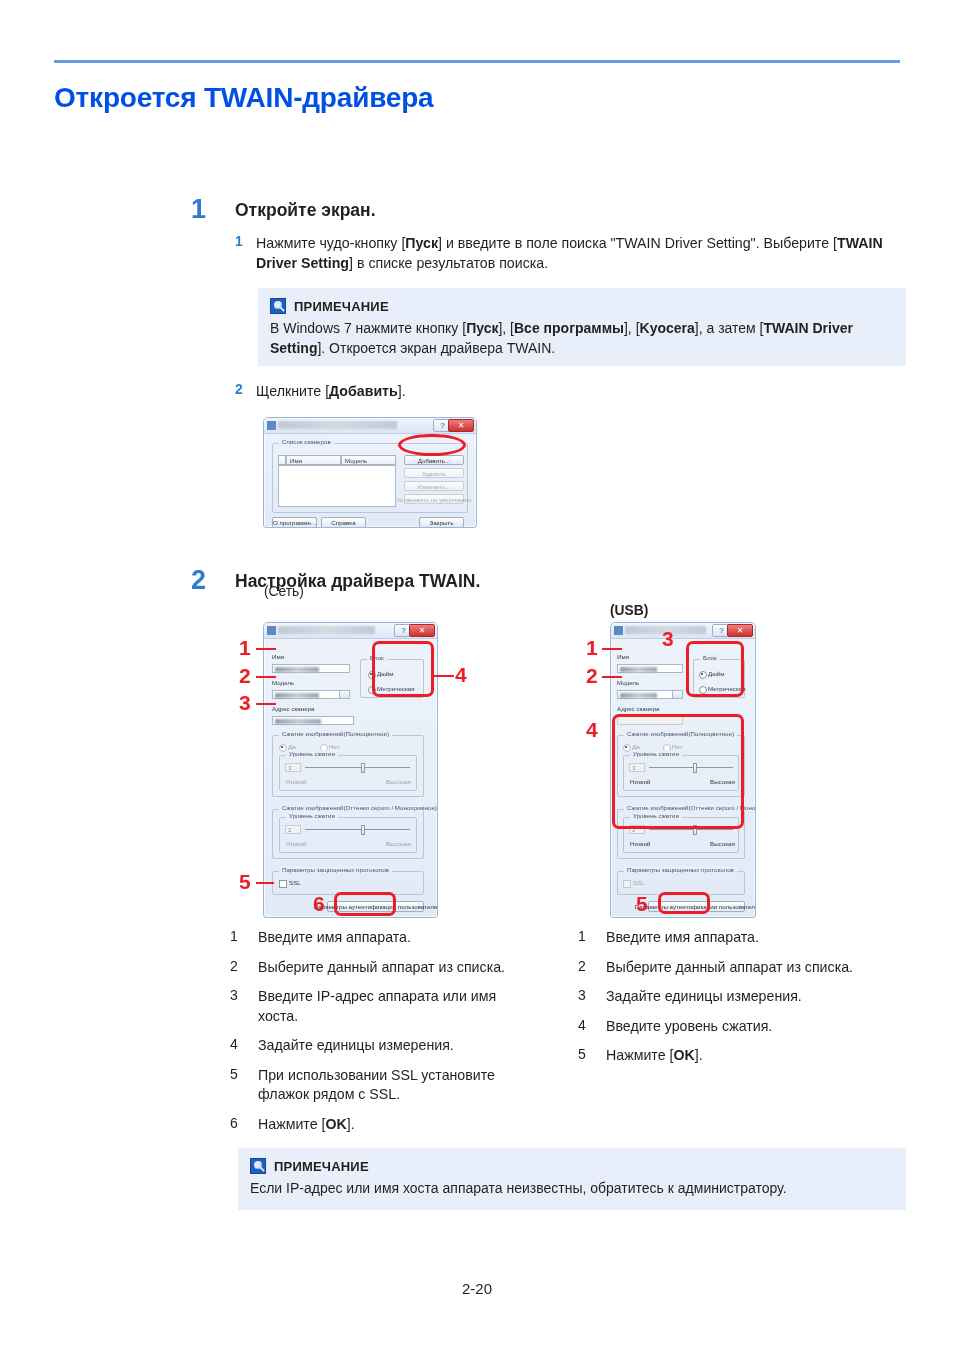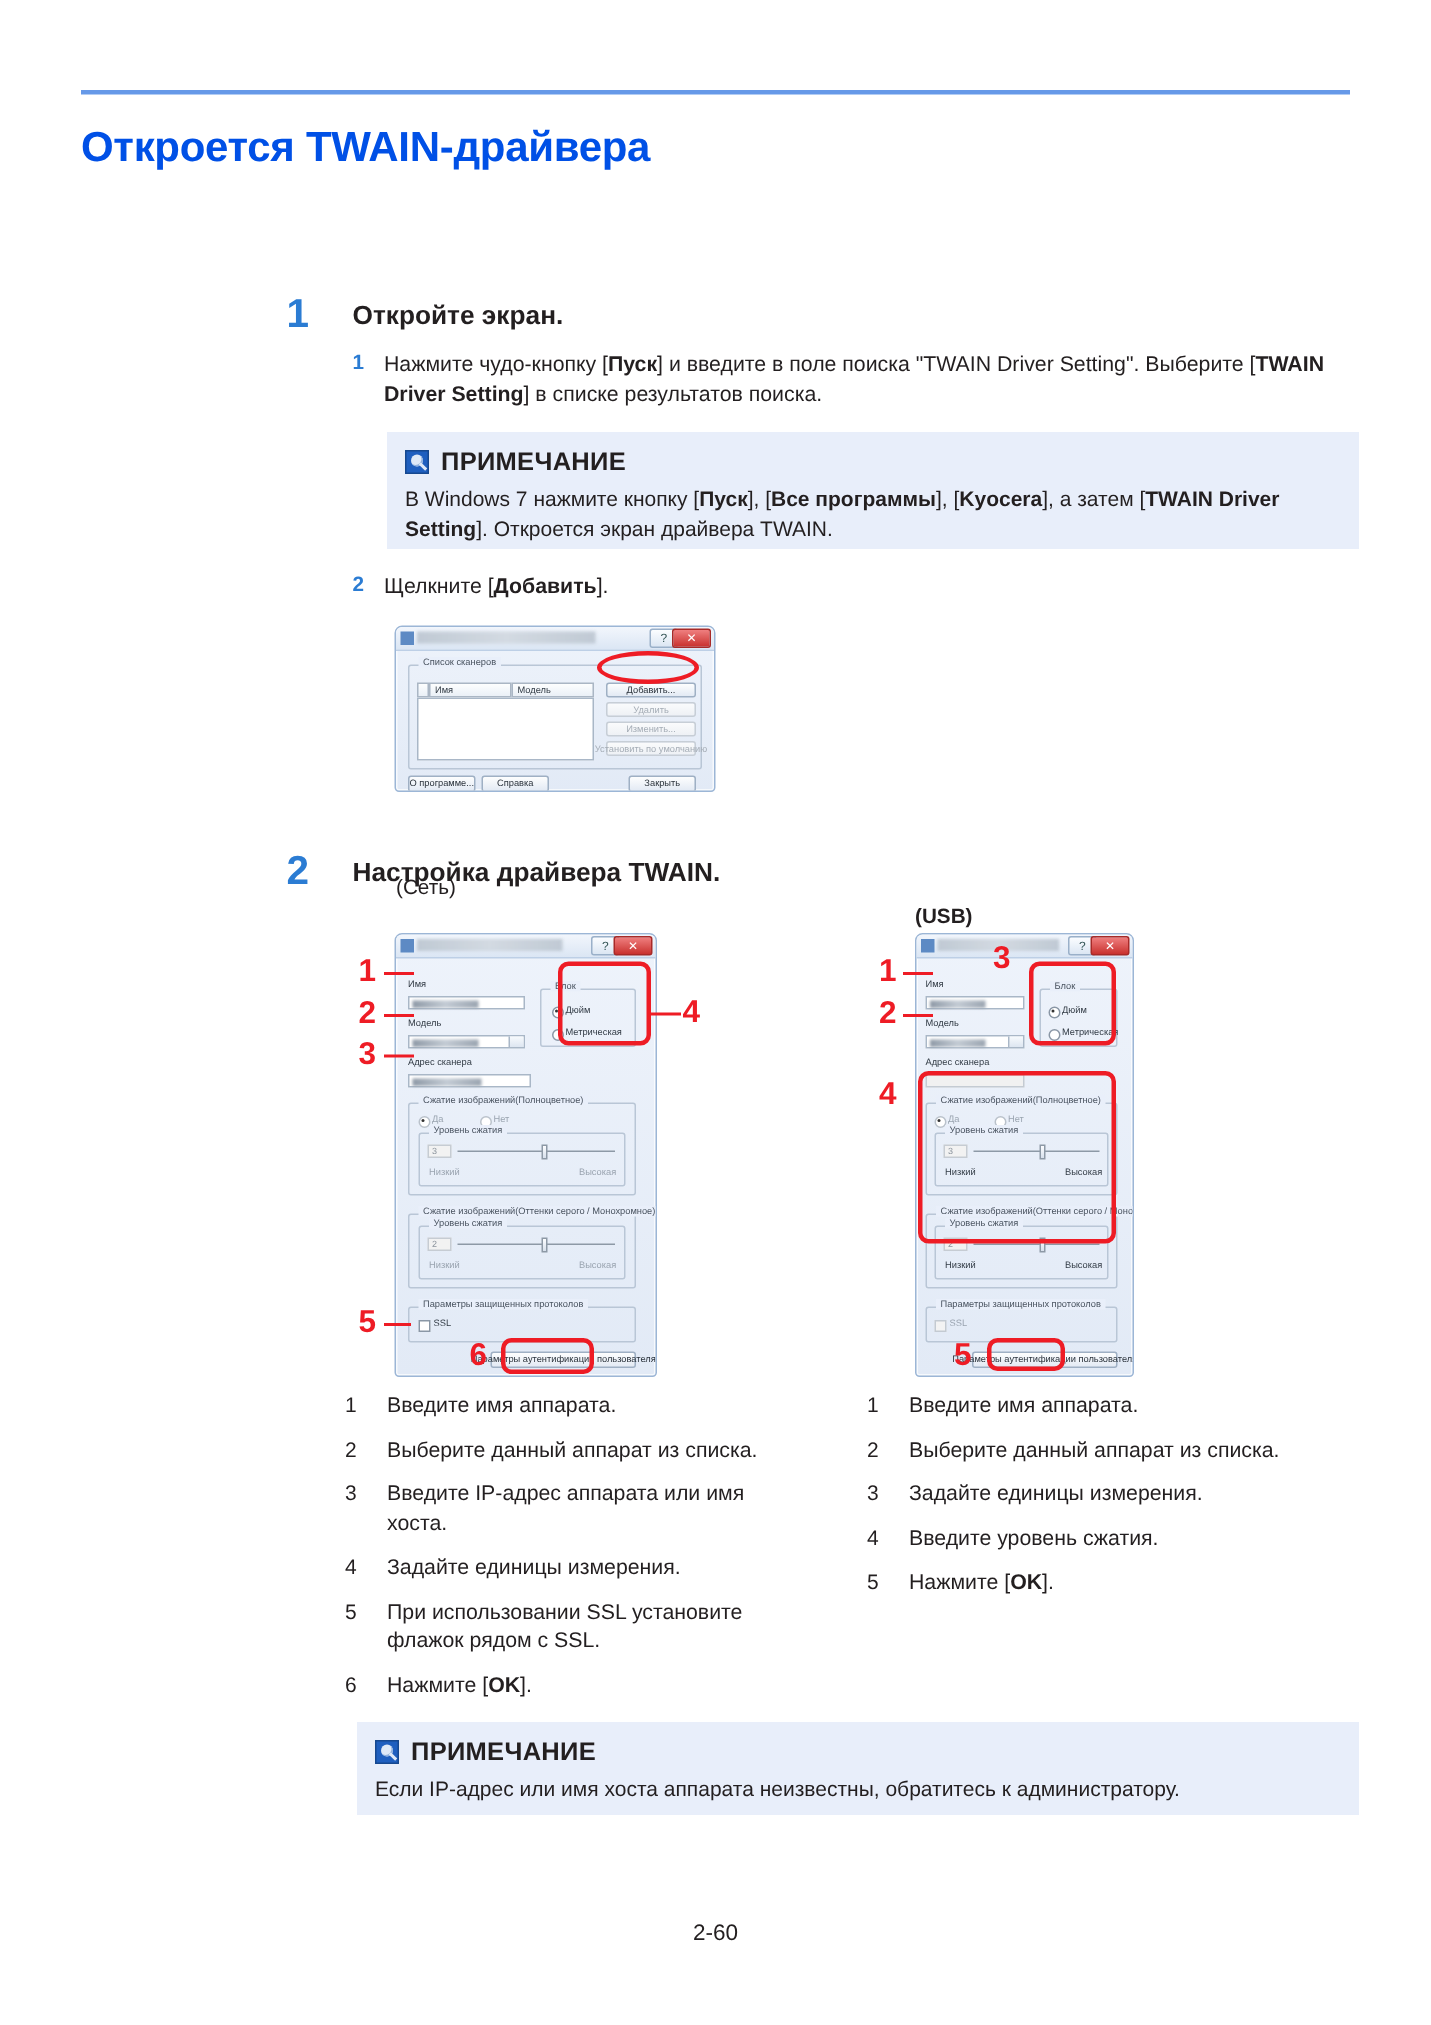--- a/index.html
+++ b/index.html
@@ -82,21 +82,21 @@
     box-shadow: inset -1px -1px 0 #8fb0dd;
   }
   .note-icon::after {
     content: "";
     position: absolute; left: 8px; top: 9px;
     width: 6px; height: 2px;
     background: #dfe9f7;
     transform: rotate(45deg);
   }
   .note-label {
-    font-size: 17px; font-weight: bold; color: #231f20;
+    font-size: 13px; font-weight: bold; color: #231f20;
     letter-spacing: 0.2px;
   }
   .note-body { font-size: 14px; line-height: 19.5px; color: #231f20; }
   .note-body b { font-weight: bold; }
 
   
   .caption { position: absolute; font-size: 13.8px; color: #231f20; }
 
   
   .dlg {
@@ -535,14 +535,14 @@
   </div>
 
   <div class="note" style="left:238px; top:1148px; width:668px; height:62px;">
     <div class="note-head">
       <span class="note-icon"></span>
       <span class="note-label">ПРИМЕЧАНИЕ</span>
     </div>
     <div class="note-body">Если IP-адрес или имя хоста аппарата неизвестны, обратитесь к администратору.</div>
   </div>
 
-  <div class="page-no">2-60</div>
+  <div class="page-no">2-20</div>
 </div>
 
 </body></html>

